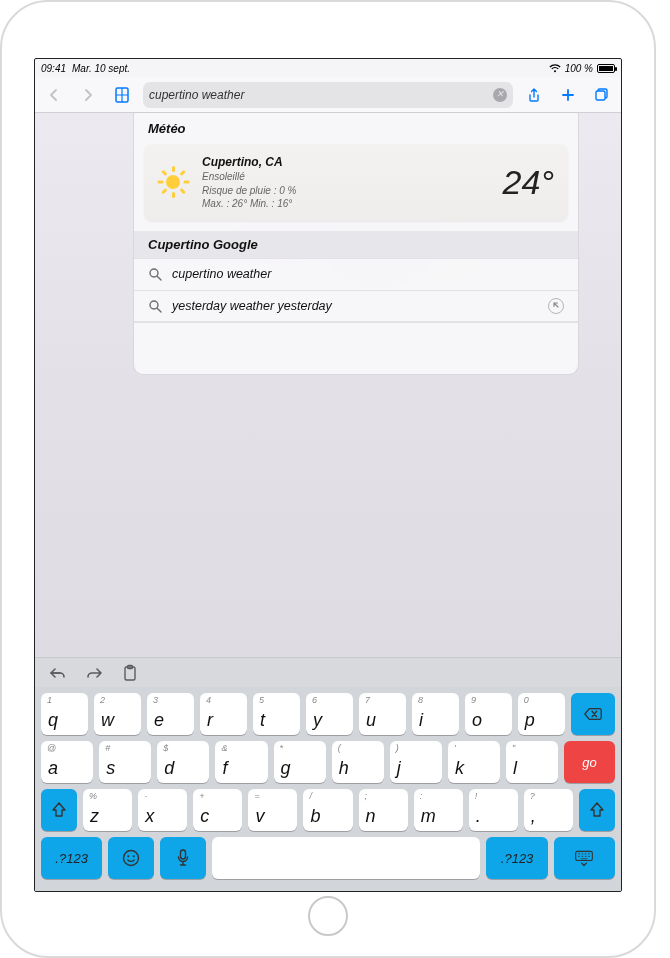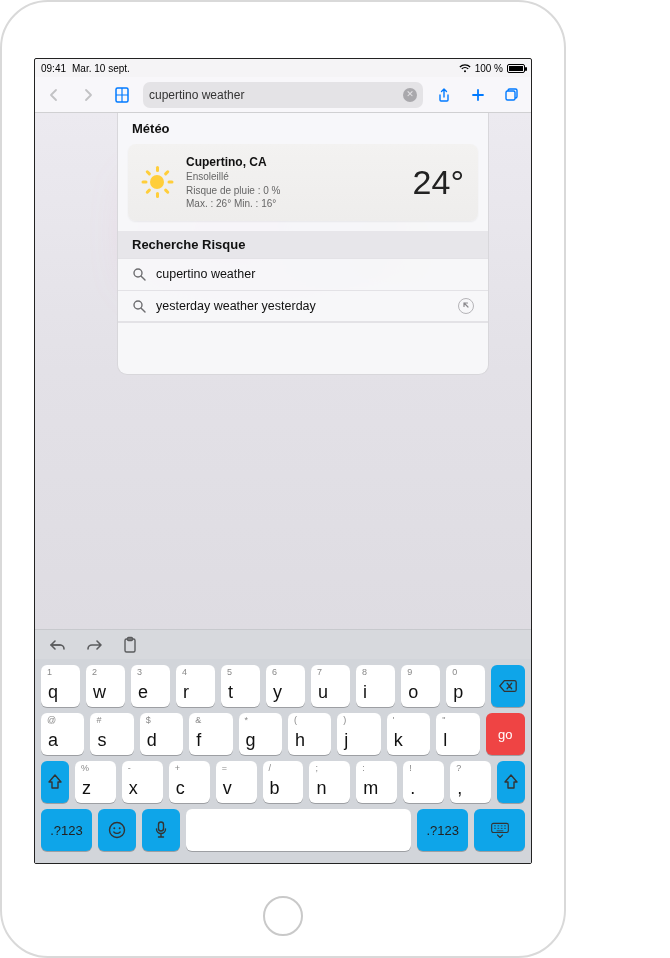--- a/index.html
+++ b/index.html
@@ -5,26 +5,27 @@
   * { box-sizing: border-box; margin: 0; padding: 0; -webkit-font-smoothing: antialiased; }
   body {
     font-family: -apple-system, BlinkMacSystemFont, "Helvetica Neue", Arial, sans-serif;
     width: 670px; height: 958px;
     background: #fff;
     position: relative;
     overflow: hidden;
   }
   
   .device {
-    width: 566px; height: 958px;
+    width: 656px; height: 958px;
     border: 2px solid #d9d9d9;
     border-radius: 48px;
     background: #fff;
     position: relative;
-    padding: 56px 32px 92px 32px;
+    padding: 56px 32px 64px 32px;
+    font-style: italic;
   }
   .home-button {
     position: absolute;
     bottom: 20px; left: 50%;
     width: 40px; height: 40px;
     margin-left: -20px;
     border: 2px solid #c9c9c9;
     border-radius: 50%;
   }
   .screen {
@@ -90,21 +91,21 @@
   }
   .blur-blob {
     position:absolute; top:60px; left:50%; transform:translateX(-50%);
     width: 320px; height: 120px;
     background: radial-gradient(circle at 30% 50%, rgba(255,120,180,.35), transparent 50%),
                 radial-gradient(circle at 65% 45%, rgba(120,160,255,.35), transparent 55%),
                 radial-gradient(circle at 80% 60%, rgba(255,220,120,.3), transparent 55%);
     filter: blur(18px);
   }
   .dropdown {
-    position:absolute; top:0; left:82px; right:42px;
+    position:absolute; top:0; left:98px; right:42px;
     background: rgba(248,248,250,.95);
     border: 1px solid #d8d7db;
     border-top: none;
     border-radius: 0 0 10px 10px;
     overflow:hidden;
   }
   .dd-section-title {
     font-size: 13px; font-weight:700;
     padding: 8px 14px 4px 14px;
     color:#111;
@@ -268,21 +269,21 @@
           </div>
           <div class="weather-text">
             <div class="loc">Cupertino, CA</div>
             <div>Ensoleillé</div>
             <div>Risque de pluie : 0 %</div>
             <div>Max. : 26°  Min. : 16°</div>
           </div>
           <div class="weather-temp">24°</div>
         </div>
 
-        <div class="dd-section-title" style="background:#e7e6ea; padding-top:6px; padding-bottom:6px;">Recherche Risque</div>
+        <div class="dd-section-title" style="background:#e7e6ea; padding-top:6px; padding-bottom:6px;">Cupertino Google</div>
 
         <div class="dd-list" id="dd-list">
             <div class="dd-item">
     <span class="magnify">
       <svg width="14" height="14" viewBox="0 0 14 14">
                   <circle cx="6" cy="6" r="4" stroke="#6d6d70" stroke-width="1.4" fill="none"></circle>
                   <path d="M9.2 9.2L13 13" stroke="#6d6d70" stroke-width="1.4" stroke-linecap="round"></path>
                 </svg>
     </span>
     <span>cupertino weather</span>

